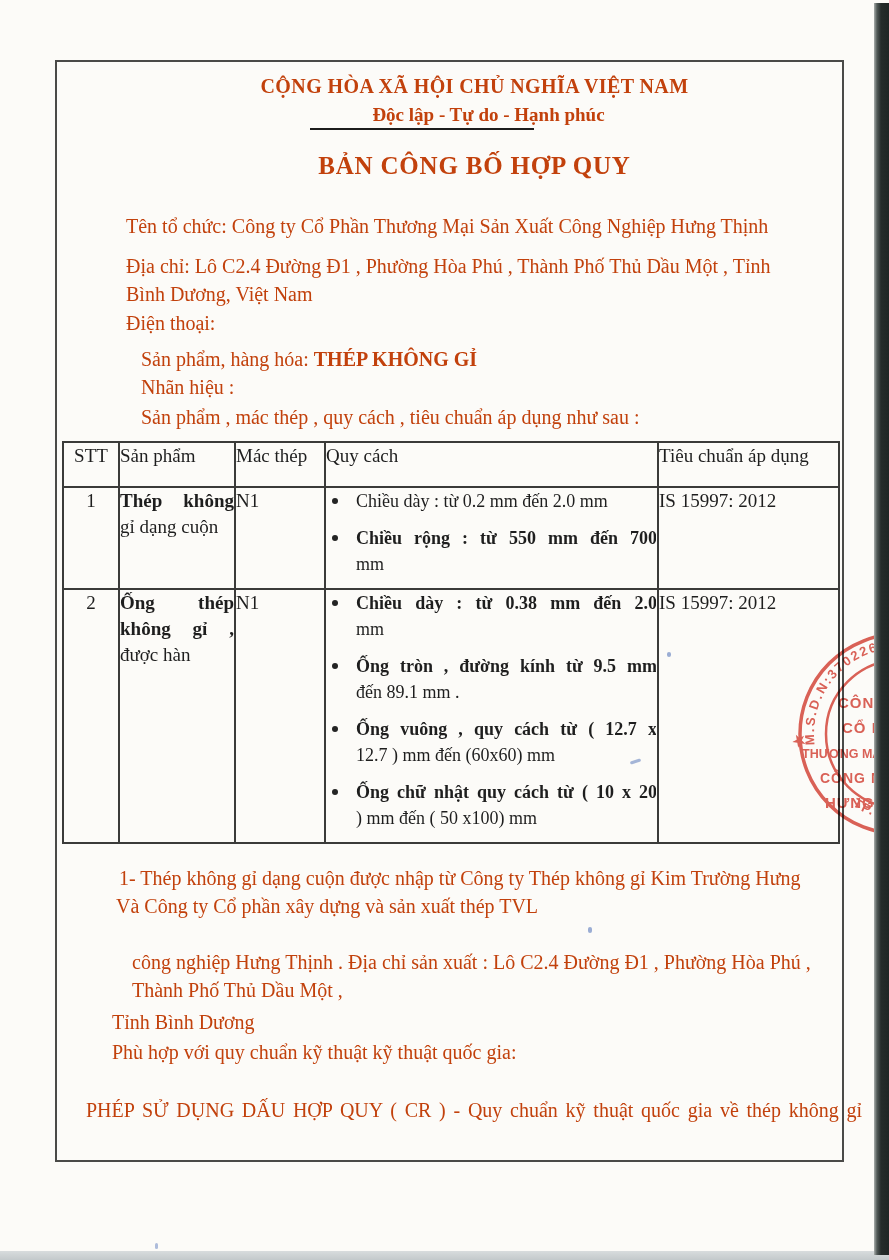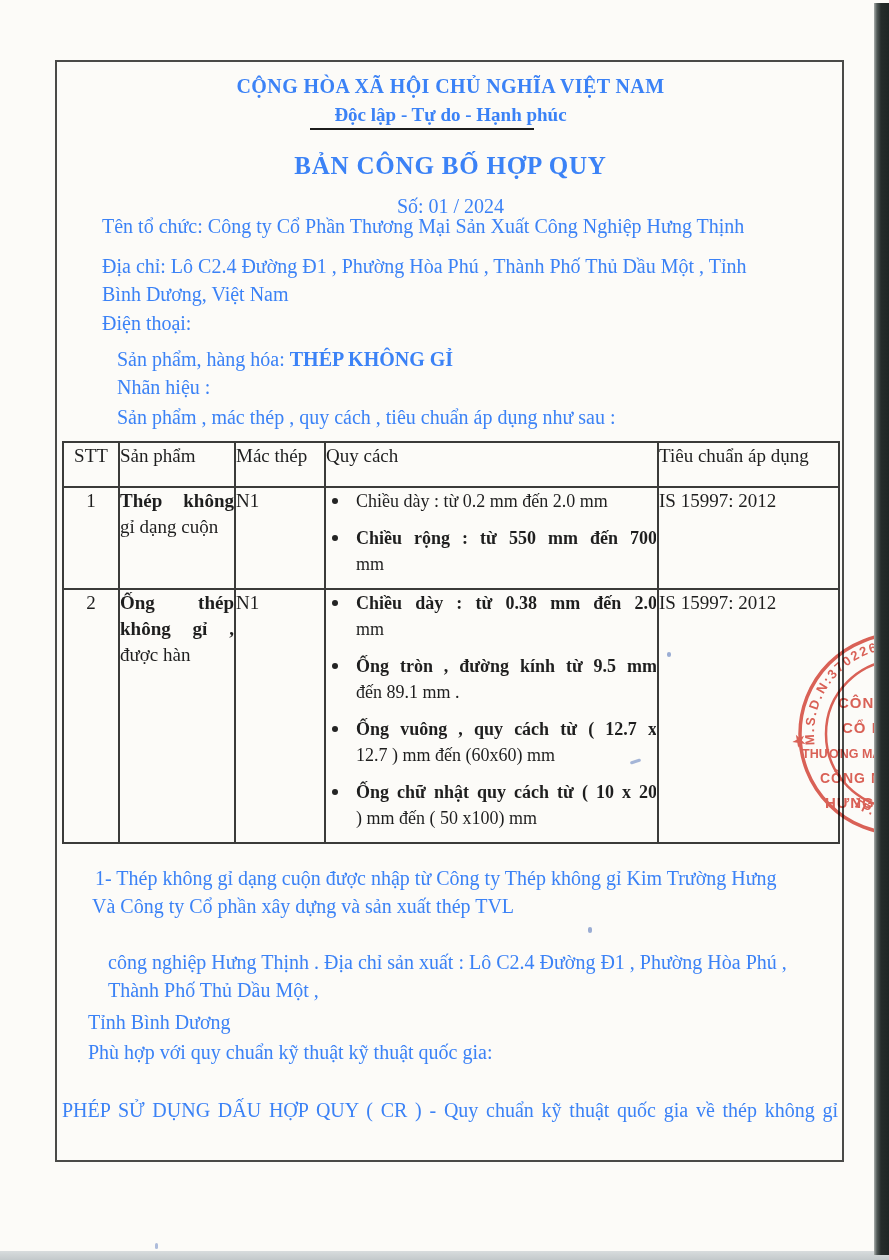--- a/index.html
+++ b/index.html
@@ -6,24 +6,24 @@
   body{background:#e9e9e6;}
   .scan{
     position:relative; width:889px; height:1260px; margin:0 auto;
     background:#fcfbf8; overflow:hidden;
     font-family:"Liberation Serif", serif; color:#1f1f1f;
   }
   .frame{
     position:absolute; left:55px; top:60px; width:789px; height:1102px;
     border:2px solid #4a4a48; box-sizing:border-box;
   }
-  .line{position:absolute; white-space:nowrap; font-size:20px; line-height:28px; color:#3b82f6;}
+  .line{position:absolute; white-space:nowrap; font-size:20px; line-height:28px; color:#c2410c;padding-left:24px;}
   .center{left:55px; width:791px; text-align:center;}
   .nat1{font-weight:bold; font-size:20px; letter-spacing:.4px;}
-  .nat2{font-weight:bold; font-size:19px;}
+  .nat2{font-weight:bold; font-size:19px;margin-left:14px;}
   .doc-title{font-weight:bold; font-size:25px; letter-spacing:.8px;}
   .doc-no{font-size:20px;}
   .motto-line{position:absolute; height:2px; background:#1c1c1c;}
   .bold{font-weight:bold;}
   
   table.spec{
     position:absolute; left:62px; top:441px; width:776px;
     border-collapse:collapse; table-layout:fixed;
     font-size:19px; line-height:26px; color:#1e1e1e;
   }
@@ -63,21 +63,20 @@
 
 <div class="scan">
 
   <div class="frame"></div>
 
   <div class="line center nat1" style="top:72px">CỘNG HÒA XÃ HỘI CHỦ NGHĨA VIỆT NAM</div>
   <div class="line center nat2" style="top:101px">Độc lập - Tự do - Hạnh phúc</div>
   <div class="motto-line" style="left:310px; top:128px; width:224px;"></div>
 
   <div class="line center doc-title" style="top:152px">BẢN CÔNG BỐ HỢP QUY</div>
-  <div class="line center doc-no" style="top:192px">Số: 01 / 2024</div>
 
   <div class="line" style="left:102px; top:212px">Tên tổ chức: Công ty Cổ Phần Thương Mại Sản Xuất Công Nghiệp Hưng Thịnh</div>
   <div class="line" style="left:102px; top:252px">Địa chỉ: Lô C2.4 Đường Đ1 , Phường Hòa Phú , Thành Phố Thủ Dầu Một , Tỉnh</div>
   <div class="line" style="left:102px; top:280px">Bình Dương, Việt Nam</div>
   <div class="line" style="left:102px; top:309px">Điện thoại:</div>
   <div class="line" style="left:117px; top:345px"><span>Sản phẩm, hàng hóa: </span><span class="bold">THÉP KHÔNG GỈ</span></div>
   <div class="line" style="left:117px; top:373px">Nhãn hiệu :</div>
   <div class="line" style="left:117px; top:403px">Sản phẩm , mác thép , quy cách , tiêu chuẩn áp dụng như sau :</div>
 
   <table class="spec">

